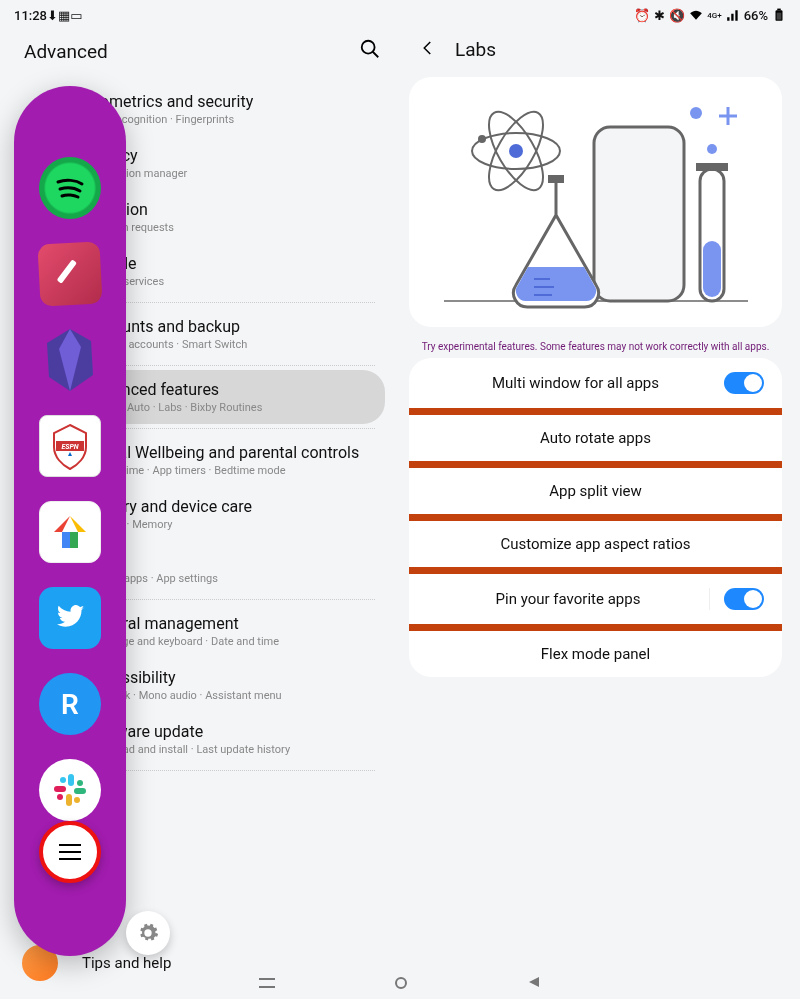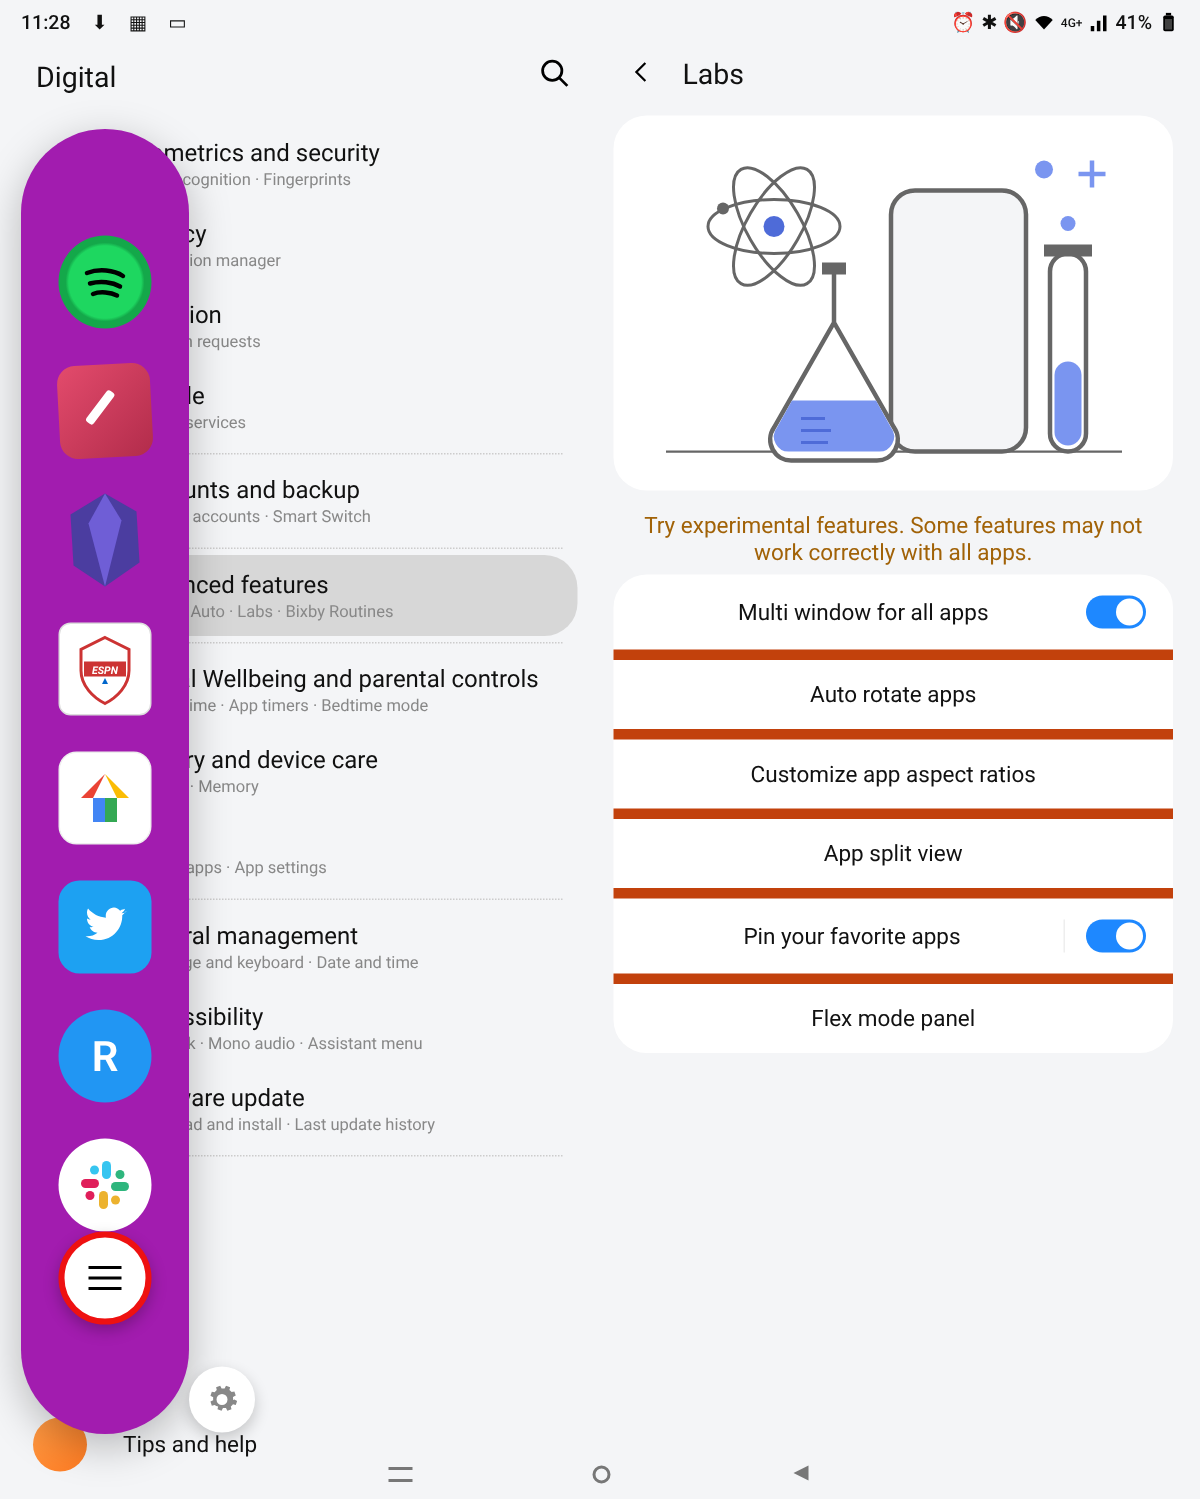--- a/index.html
+++ b/index.html
@@ -29,21 +29,21 @@
   .setting-item .sub { font-size: 11px; color: #888; margin-top:2px; }
   .section-divider { border:none; border-top:1px dotted #ccc; margin: 4px 10px 4px 72px; }
 
   
   .header-right { display:flex; align-items:center; gap:18px; padding: 8px 4px 16px 10px; }
   .back-btn svg { width:18px; height:18px; }
   .hdr-right-title { font-size: 19px; }
 
   .card { background:#fff; border-radius: 22px; padding: 0; margin-bottom: 14px; }
   .illus-card { padding: 14px 10px 6px; display:flex; justify-content:center; }
-  .desc { font-size: 15px; color:#a16207; padding: 0 6px 6px; }
+  .desc { font-size: 10px; color:#701a75; padding: 0 6px 6px; }
 
   .labs-list .row { display:flex; justify-content:space-between; align-items:center; padding: 14px 18px; border-bottom:7px solid #c2410c; }
   .labs-list .row:last-child { border-bottom:none; }
   .labs-list .row .left { flex:1; }
   .labs-list .row .ltitle { font-size: 15px; }
   .labs-list .row .lsub { font-size: 10px; color:#999; margin-top:2px; max-width: 260px; line-height:1.3; }
 
   
   .toggle { width:40px; height:22px; border-radius:11px; background:#1e88ff; position:relative; }
   .toggle::after { content:""; position:absolute; right:2px; top:2px; width:18px; height:18px; background:#fff; border-radius:50%; }
@@ -73,57 +73,57 @@
   
   .navbar { position:absolute; bottom:4px; left:0; right:0; height:24px; display:flex; justify-content:center; gap:120px; align-items:center; }
   .navbar div { color:#777; }
 
   .tiny { font-size:8px; }
 </style>
 </head>
 <body>
 
 <div class="statusbar">
-  <div class="left" style="display:flex;gap:14px;align-items:center;">
+  <div class="left" style="display:flex;gap:0;align-items:center;">
     <span>11:28</span>
     <span>⬇</span>
     <span>▦</span>
     <span>▭</span>
   </div>
   <div class="right">
     <span>⏰</span>
     <span>✱</span>
     <span>🔇</span>
     <span>
       <svg class="status-icon" viewBox="0 0 24 24">
           <path d="M2 9c6-6 14-6 20 0l-10 11z" fill="#000"></path>
         </svg>
     </span>
     <span class="tiny">4G+</span>
     <span>
       <svg class="status-icon" viewBox="0 0 24 24">
           <path d="M2 22h4v-6H2zM9 22h4V10H9zM16 22h4V4h-4z" fill="#000"></path>
         </svg>
     </span>
-    <span>41%</span>
+    <span>66%</span>
     <span>
       <svg class="status-icon" viewBox="0 0 24 24">
           <rect x="6" y="4" width="12" height="18" rx="2" fill="#000"></rect>
           <rect x="9" y="1" width="6" height="3" fill="#000"></rect>
           <rect x="8" y="8" width="8" height="12" fill="#fff" opacity=".25"></rect>
         </svg>
     </span>
   </div>
 </div>
 
 <div class="columns">
 
   <div class="col-left">
     <div class="header-left">
-      <div class="hdr-title">Digital</div>
+      <div class="hdr-title">Advanced</div>
       <div class="search-btn">
         <svg viewBox="0 0 24 24">
             <circle cx="10" cy="10" r="7" stroke="#000" stroke-width="2" fill="none"></circle>
             <line x1="15" y1="15" x2="21" y2="21" stroke="#000" stroke-width="2"></line>
           </svg>
       </div>
     </div>
 
     <div class="settings-list">
       <div class="setting-item">
@@ -244,26 +244,26 @@
         </div>
         <div class="toggle" data-state="on"></div>
       </div>
       <div class="row">
         <div class="left">
             <div class="ltitle">Auto rotate apps</div>
           </div>
       </div>
       <div class="row">
         <div class="left">
+            <div class="ltitle">App split view</div>
+          </div>
+      </div>
+      <div class="row">
+        <div class="left">
             <div class="ltitle">Customize app aspect ratios</div>
-          </div>
-      </div>
-      <div class="row">
-        <div class="left">
-            <div class="ltitle">App split view</div>
           </div>
       </div>
       <div class="row">
         <div class="left">
             <div class="ltitle">Pin your favorite apps</div>
           </div>
         <div style="border-left:1px solid #eee;padding-left:14px;">
           <div class="toggle" data-state="on"></div>
         </div>
       </div>

